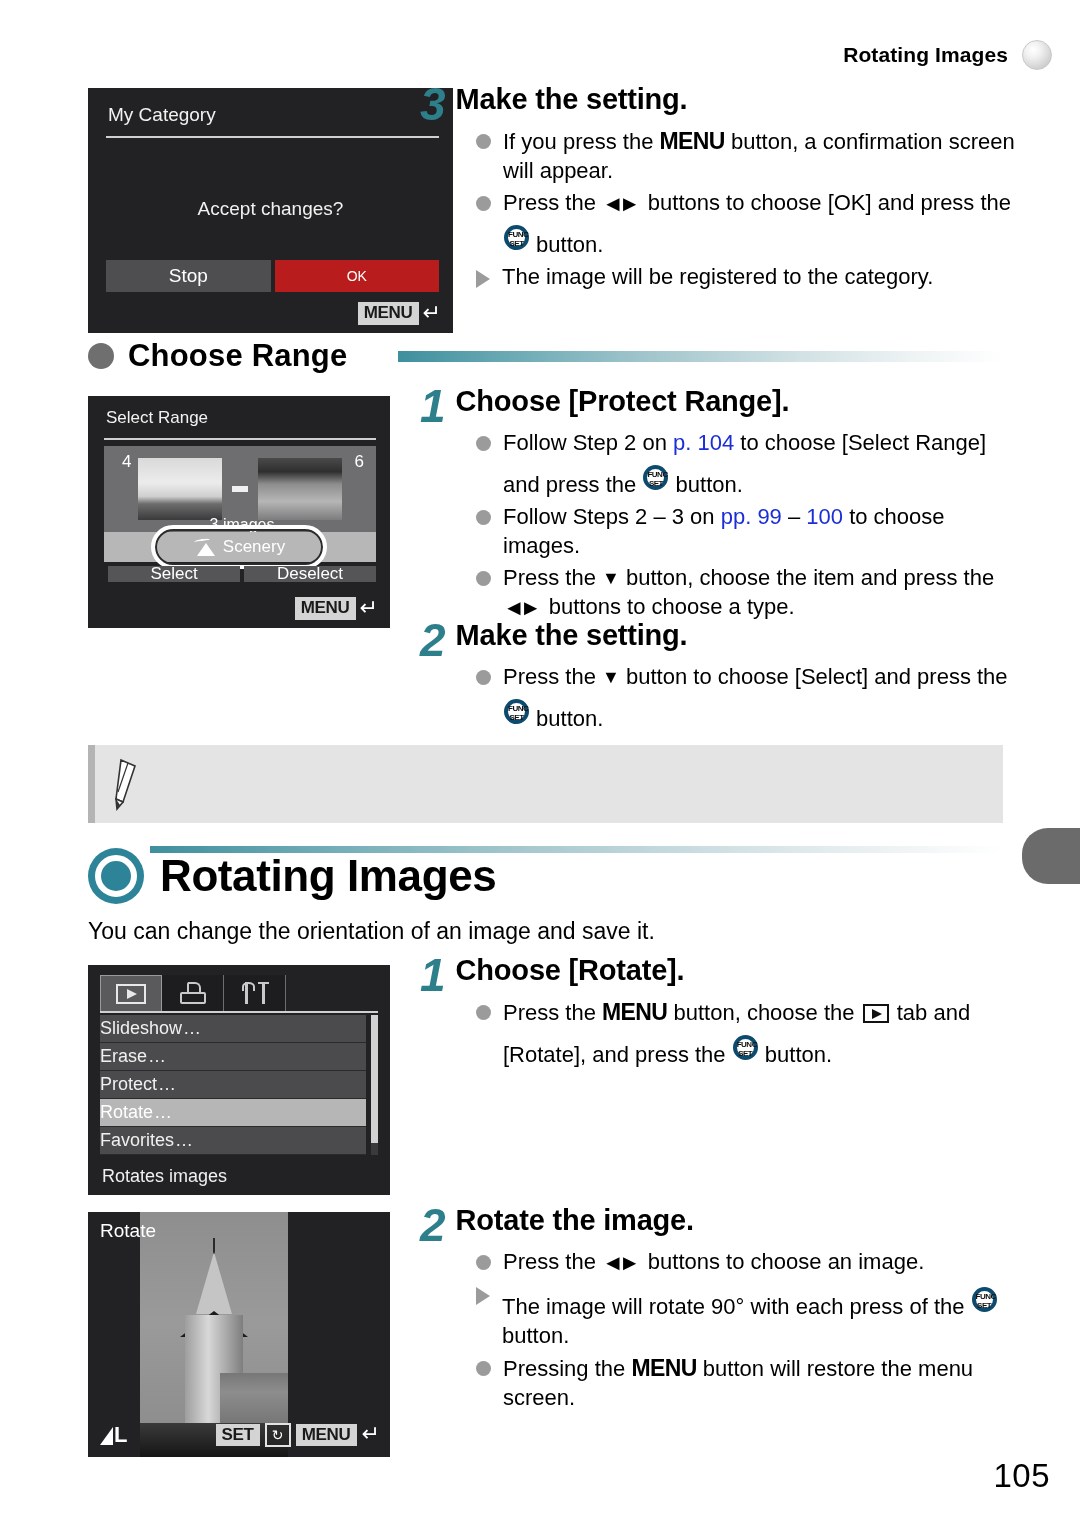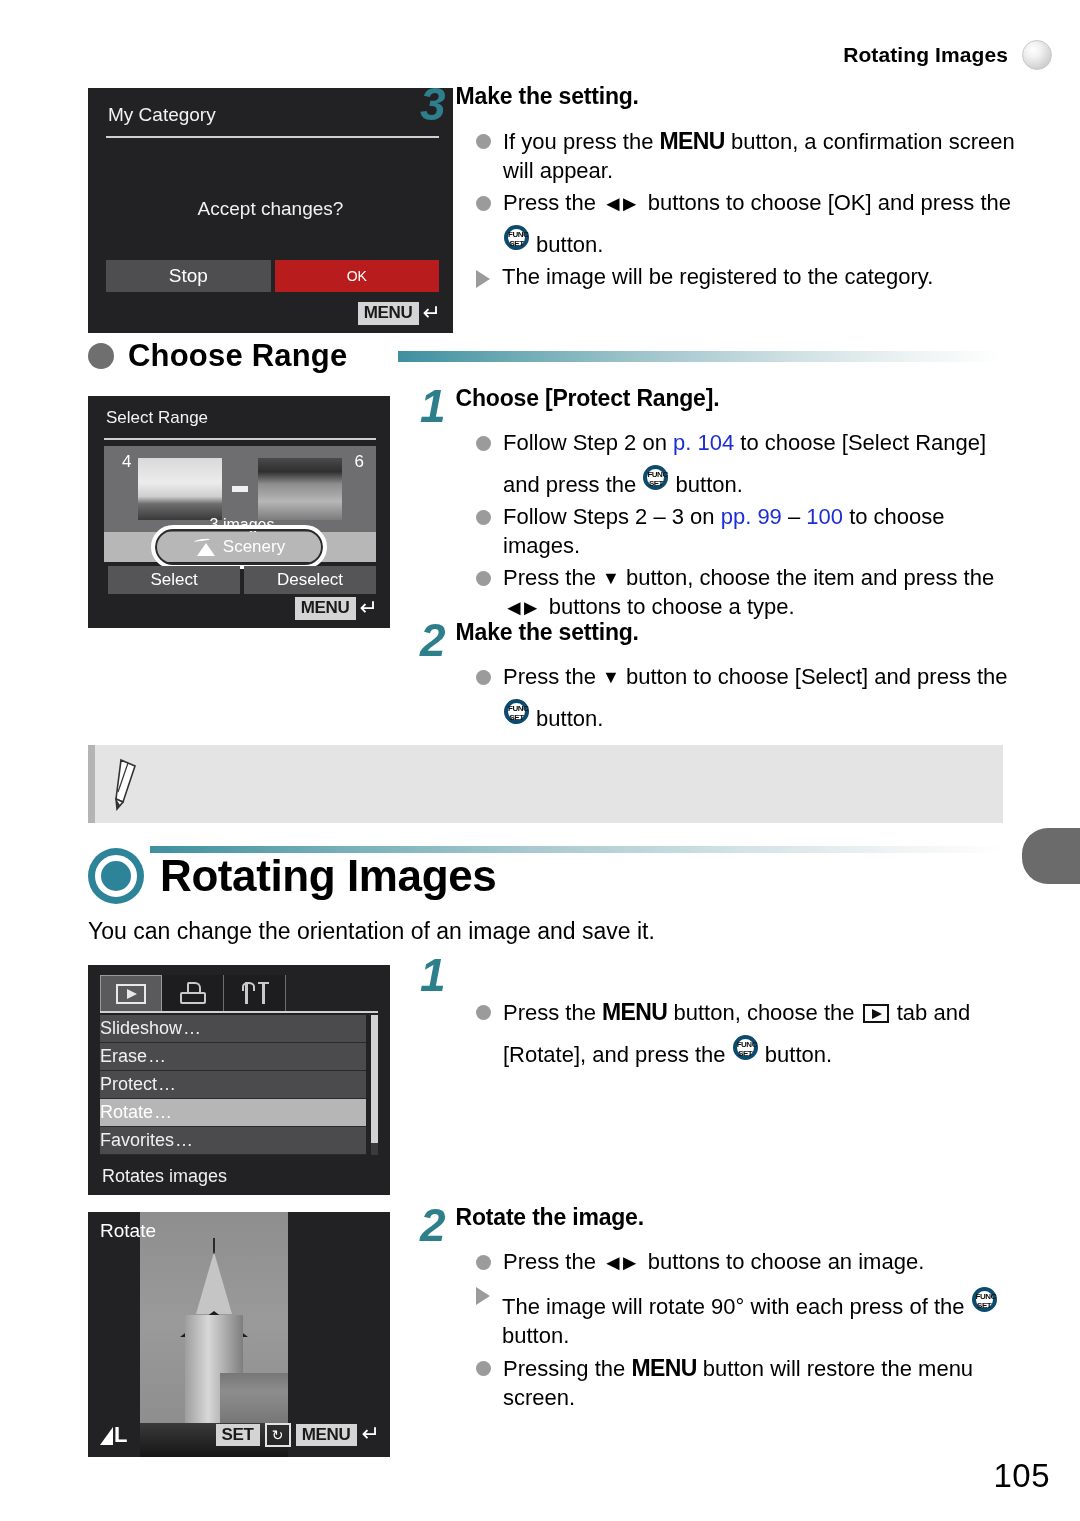--- a/index.html
+++ b/index.html
@@ -107,33 +107,33 @@
   .scenery-ico { width:26px; height:18px; position:relative; }
   .scenery-ico .mtn {
     position:absolute; bottom:0; left:4px; width:0; height:0;
     border-left:9px solid transparent; border-right:9px solid transparent; border-bottom:13px solid #fff;
   }
   .scenery-ico .bird {
     position:absolute; top:1px; left:1px; width:16px; height:4px;
     border-top:2px solid #fff; border-radius:50% 50% 0 0; transform:rotate(-8deg);
   }
   .ring-label { font-size:17px; color:#fff; }
-  .sel-row { position:absolute; left:20px; right:14px; top:170px; height:28px; display:flex; gap:4px; }
+  .sel-row { position:absolute; left:20px; right:14px; top:170px; height:16px; display:flex; gap:4px; }
   .sel-cell { flex:1; background:#555557; display:flex; align-items:center; justify-content:center;
               font-size:17px; color:#fff; }
 
   
   .step { position:absolute; }
   .step-head { display:flex; align-items:flex-start; gap:10px; }
   .step-num {
     font-size:46px; font-weight:bold; color:#2d7f8c; line-height:.82;
     font-style:italic; font-family:"Liberation Sans", sans-serif;
     transform:translateY(2px);
   }
-  .step-title { font-size:23px; font-weight:bold; line-height:1.05; letter-spacing:-.2px; }
+  .step-title { font-size:29px; font-weight:bold; line-height:1.05; letter-spacing:-.2px; }
   .bullets { margin-top:4px; padding-left:56px; }
   .bl { display:flex; align-items:flex-start; gap:12px; margin-top:3px; }
   .bl .mark { flex:0 0 auto; margin-top:8px; }
   .dot-mark { width:15px; height:15px; border-radius:50%; background:#9b9b9b; }
   .tri-mark {
     width:0; height:0; border-top:9px solid transparent; border-bottom:9px solid transparent;
     border-left:14px solid #9b9b9b; margin-top:6px;
   }
   .bl .txt { font-size:22px; line-height:1.32; }
 
@@ -446,20 +446,21 @@
     </div>
   </div>
   <div class="scrollbar"></div>
   <div class="scrollthumb"></div>
   <div class="hint">Rotates images</div>
 </div>
 
 <div class="step" style="left:420px; top:955px; width:595px;">
   <div class="step-head">
     <span class="step-num">1</span>
+    <span class="step-title">Choose [Rotate].</span>
   </div>
   <div class="bullets">
     <div class="bl">
       <span class="mark dot-mark"></span>
       <span class="txt">Press the <span class="g-menu">MENU</span> button, choose the <span class="g-play"></span> tab and [Rotate], and press the <span class="g-func"><b>FUNC</b><i>SET</i></span> button.</span>
     </div>
   </div>
 </div>
 
 <div class="lcd" id="lcd-rotate">

